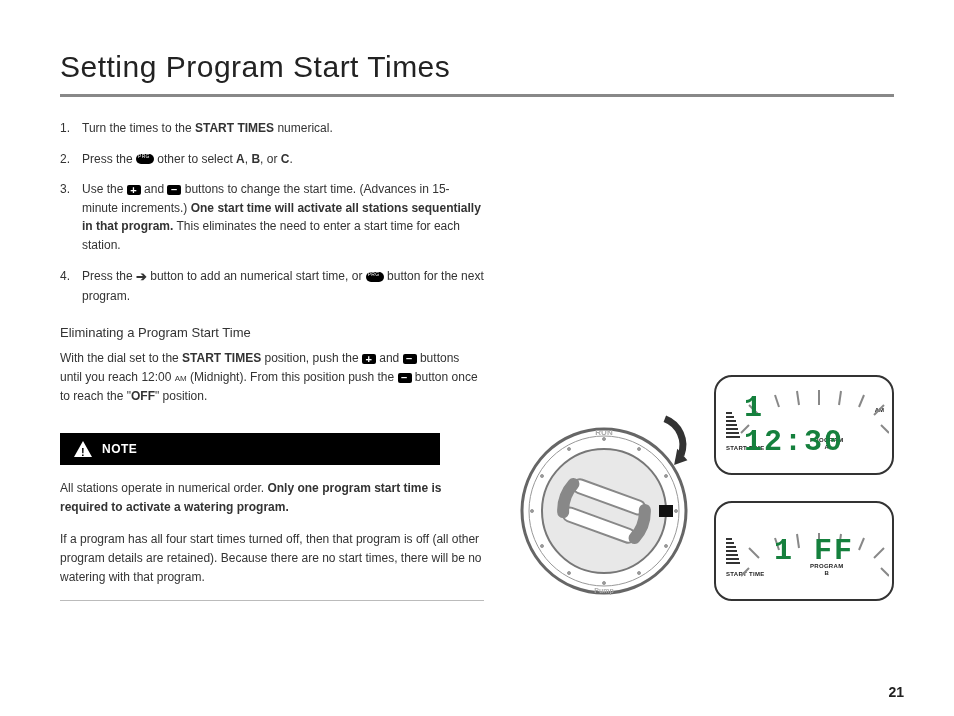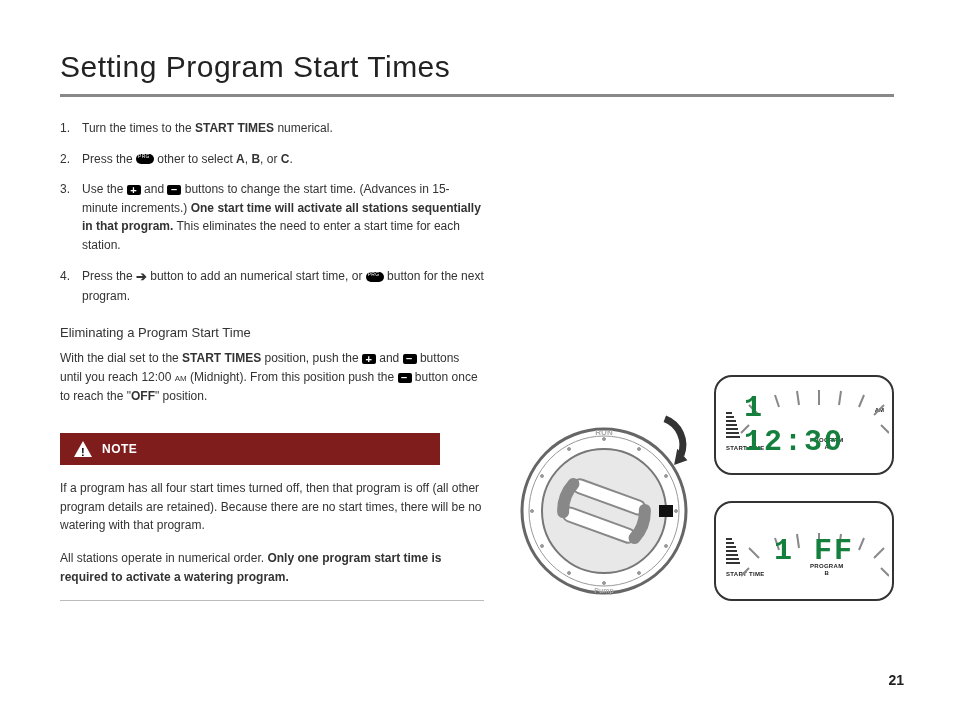--- a/index.html
+++ b/index.html
@@ -15,25 +15,25 @@
 .bold{font-weight:700}
 .icon-pill{display:inline-block;width:18px;height:10px;background:#000;border-radius:5px;vertical-align:middle;position:relative}
 .icon-pill::after{content:"PRG";position:absolute;left:2px;top:-1px;font-size:5px;color:#fff;letter-spacing:.3px}
 .icon-plus,.icon-minus{display:inline-block;width:14px;height:10px;background:#000;border-radius:2px;vertical-align:middle;position:relative}
 .icon-plus::after{content:"+";color:#fff;position:absolute;left:3.5px;top:-3px;font-size:11px;font-weight:700}
 .icon-minus::after{content:"–";color:#fff;position:absolute;left:3.5px;top:-4px;font-size:11px;font-weight:700}
 .icon-arrow{display:inline-block;vertical-align:middle;font-size:13px;font-weight:900}
 .subhead{font-weight:400;font-size:13px;margin-bottom:6px}
 .para{margin-bottom:14px}
 .sc{font-variant:small-caps}
-.notebar{background:#7f1d1d;color:#fff;display:flex;align-items:center;gap:10px;height:32px;width:380px;padding:0 14px;margin:28px 0 14px 0;font-family:Arial,sans-serif;font-weight:900;font-size:12px;letter-spacing:.5px}
+.notebar{background:#000000;color:#fff;display:flex;align-items:center;gap:10px;height:32px;width:380px;padding:0 14px;margin:28px 0 14px 0;font-family:Arial,sans-serif;font-weight:900;font-size:12px;letter-spacing:.5px}
 .tri{width:0;height:0;border-left:9px solid transparent;border-right:9px solid transparent;border-bottom:16px solid #fff;position:relative}
 .tri::after{content:"!";color:#000;position:absolute;left:-2px;top:3px;font-size:11px;font-weight:900}
 .thinrule{height:1px;background:#bbb;margin-top:10px;width:100%}
-.pagenum{position:absolute;right:50px;bottom:28px;font-weight:700;font-family:Arial,sans-serif;font-size:14px}
+.pagenum{position:absolute;right:50px;bottom:16px;font-weight:700;font-family:Arial,sans-serif;font-size:14px}
 .dial-wrap{position:relative;width:180px;height:180px;margin-top:8px}
 .dialsvg{width:100%;height:100%}
 .curved{position:absolute;top:-2px;right:-5px;transform:rotate(25deg)}
 .lcd-col{display:flex;flex-direction:column;gap:26px;margin-top:12px}
 .lcd{width:180px;height:100px;border:2.5px solid #333;border-radius:18px;background:#fff;position:relative;padding:8px 8px 8px 10px;display:flex;align-items:center}
 .bars{display:flex;flex-direction:column;gap:2px;margin-right:4px}
 .bars span{width:14px;height:2px;background:#333;display:block}
 .bars span:nth-child(1){width:6px}
 .bars span:nth-child(2){width:8px}
 .bars span:nth-child(3){width:10px}
@@ -65,22 +65,22 @@
     <li><span>Press the </span><span class="icon-arrow">➔</span><span> button to add an numerical start time, or </span><span class="icon-pill"></span><span> button for the next program.</span></li>
   </ol>
 
   <div class="subhead">Eliminating a Program Start Time</div>
   <p class="para"><span>With the dial set to the </span><span class="bold">START TIMES</span><span> position, push the </span><span class="icon-plus"></span><span> and </span><span class="icon-minus"></span><span> buttons until you reach 12:00 </span><span class="sc">am</span><span> (Midnight). From this position push the </span><span class="icon-minus"></span><span> button once to reach the "</span><span class="bold">OFF</span><span>" position.</span></p>
 
   <div class="notebar">
     <div class="tri"></div>
     <span>NOTE</span>
   </div>
+  <p class="para"><span>All stations operate in numerical order. </span><span class="bold">Only one program start time is required to activate a watering program.</span></p>
   <p class="para">If a program has all four start times turned off, then that program is off (all other program details are retained). Because there are no start times, there will be no watering with that program.</p>
-  <p class="para"><span>All stations operate in numerical order. </span><span class="bold">Only one program start time is required to activate a watering program.</span></p>
   <div class="thinrule"></div>
 </div>
 
 <div class="right">
   <div class="dial-wrap">
     <svg class="dialsvg" viewBox="0 0 180 180">
       <circle cx="90" cy="90" r="82" fill="#fff" stroke="#666" stroke-width="3"></circle>
       <circle cx="90" cy="90" r="75" fill="#fff" stroke="#999" stroke-width="1"></circle>
       <circle cx="90" cy="90" r="62" fill="#e8e8e8" stroke="#777" stroke-width="2"></circle>
       <g stroke="#999" stroke-width="1">

